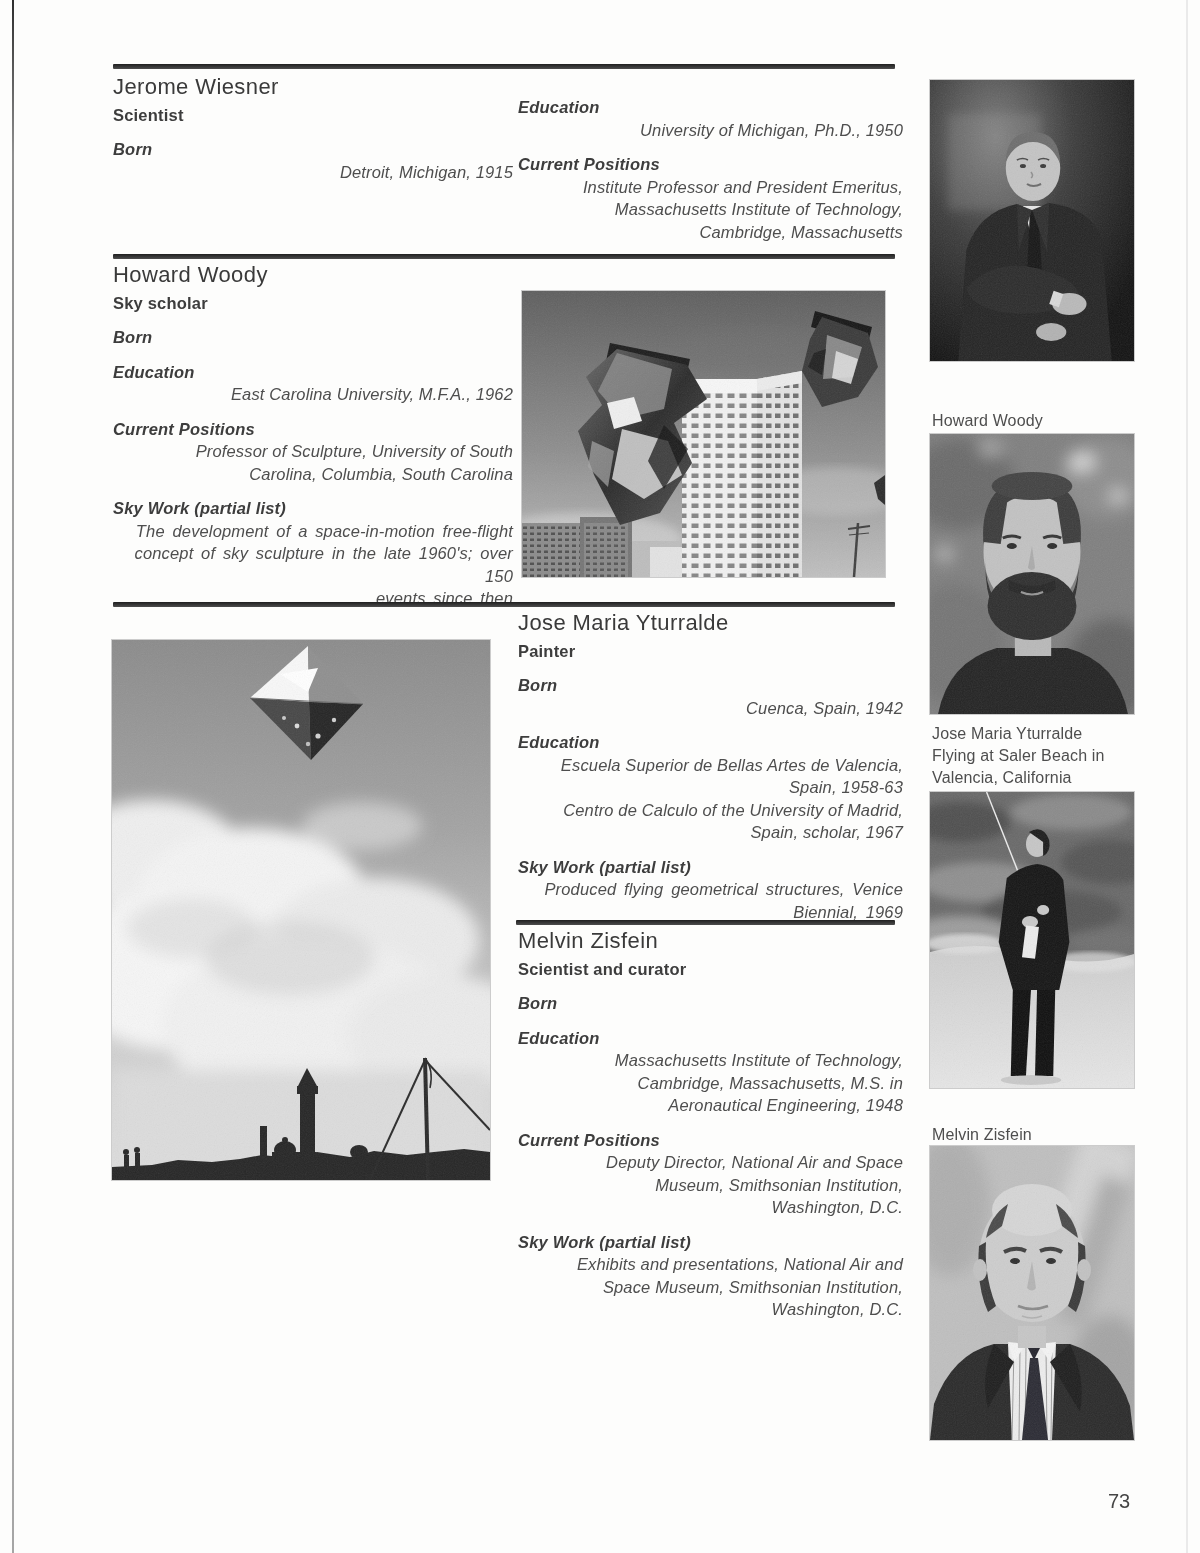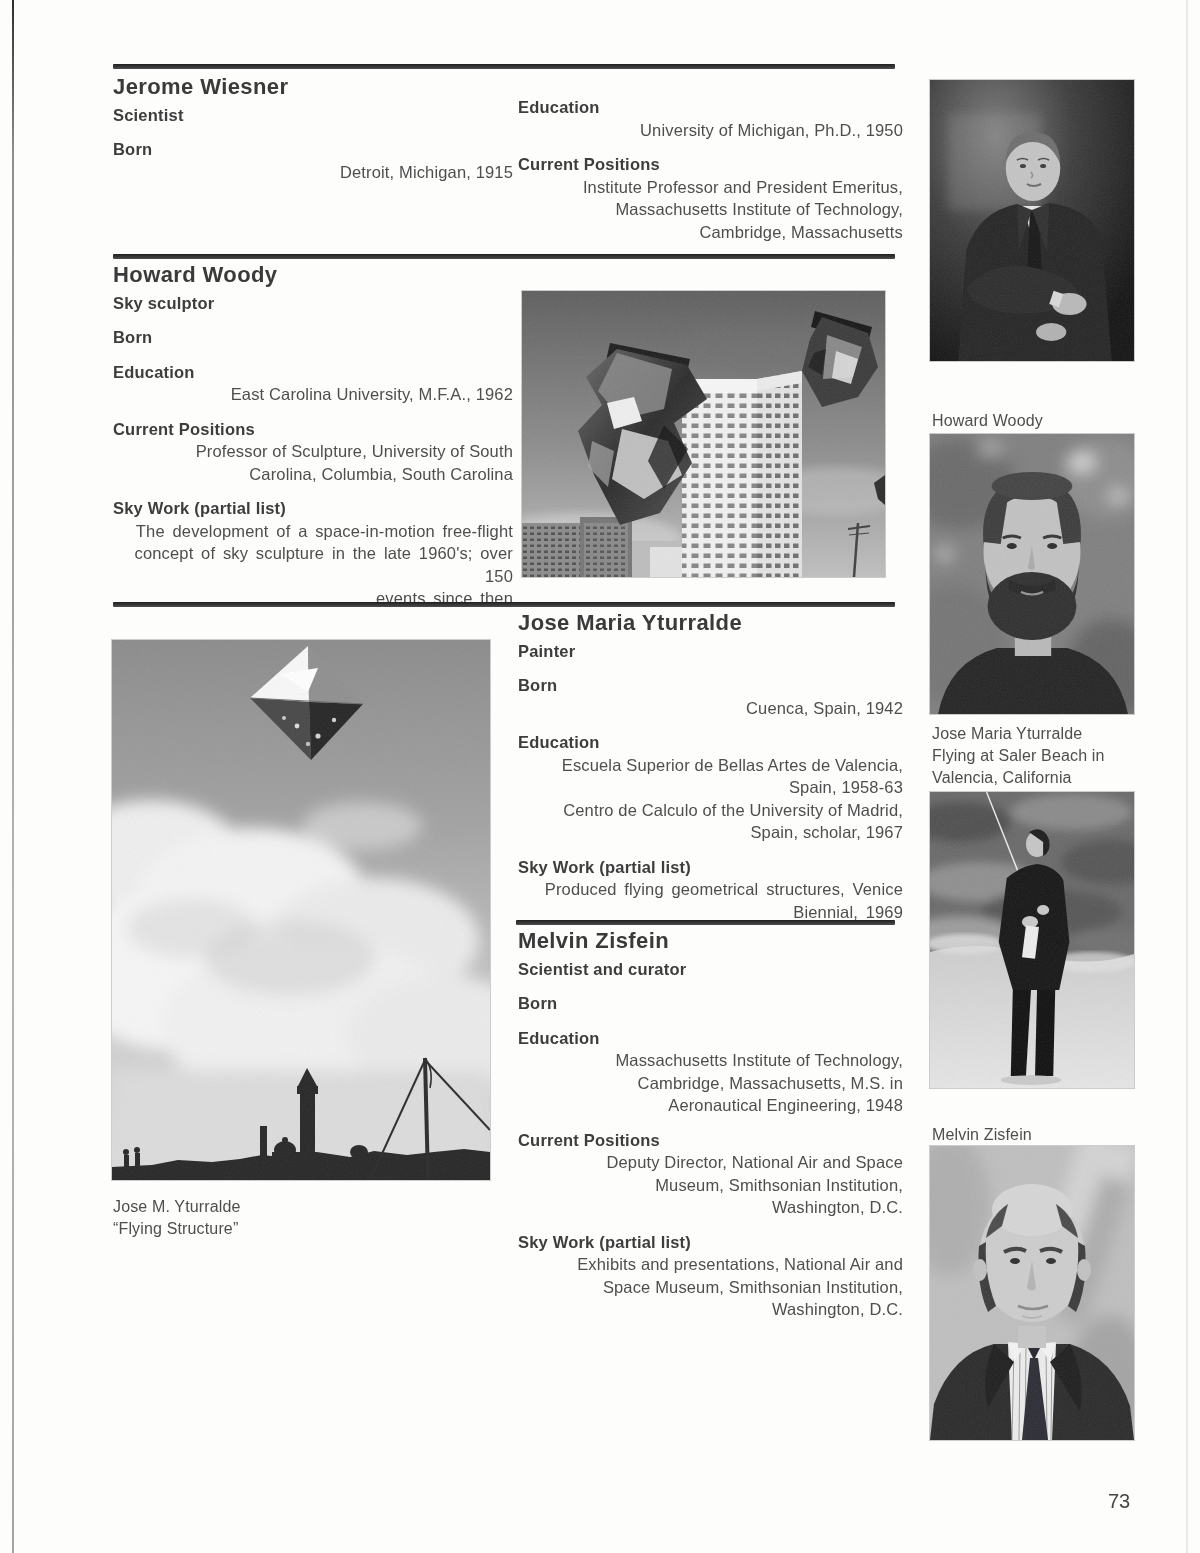--- a/index.html
+++ b/index.html
@@ -13,23 +13,23 @@
   .edge-left {
     position:absolute; left:12px; top:0; width:2px; height:100%;
     background:linear-gradient(#2e2e2e,#8f8f8f 10%,#b5b5b5 60%,#a5a5a5);
   }
   .edge-right {
     position:absolute; left:1186px; top:0; width:2px; height:100%;
     background:#e8e8e8; opacity:.9;
   }
   .rule { position:absolute; height:5px; background:linear-gradient(#1f1f1f,#4d4d4d); border-radius:1px; }
   .col { position:absolute; }
-  .entry-name { font-size:22px; font-weight:700; color:#3a3a3a; letter-spacing:.4px; line-height:26px; }
+  .entry-name { font-size:22px; font-weight:400; color:#3a3a3a; letter-spacing:.4px; line-height:26px; }
   .role { font-size:16.5px; font-weight:bold; color:#3d3d3d; line-height:22px; margin-top:4px; letter-spacing:.2px; }
-  .block { margin-top:12px; }
+  .block { margin-top:12px;font-style:italic; }
   .col > .block:first-child { margin-top:0; }
   .label { font-size:16.5px; font-weight:bold; color:#3d3d3d; line-height:22.5px; letter-spacing:.2px; }
   .body { font-size:16.5px; line-height:22.5px; white-space:pre-line; color:#4e4e4e; letter-spacing:.15px;text-align:right; }
   .jspread { word-spacing:3px; }
   .caption { position:absolute; font-size:16px; line-height:22px; white-space:pre-line; color:#4e4e4e; letter-spacing:.15px; }
   .photo { position:absolute; overflow:hidden; box-shadow:0 0 0 1px rgba(60,60,60,.25); }
   .photo svg { display:block; width:100%; height:100%; }
   .pageno { position:absolute; left:1108px; top:1490px; font-size:20px; color:#454545; }
 </style>
 </head>
@@ -107,21 +107,21 @@
       <path d="M107 80 Q112 77 118 80" stroke="#4a4a4a" stroke-width="1.5" fill="none"></path>
       <path d="M96 104 Q102 108 110 104" stroke="#6a6a6a" stroke-width="2" fill="none"></path>
       <path d="M100 92 Q103 96 100 98" stroke="#8f8f8f" stroke-width="1.5" fill="none"></path>
       <rect width="202" height="281" filter="url(#grain)" opacity=".13"></rect>
     </svg>
   </div>
 
   <div class="rule" style="top:254px;left:113px;width:782px"></div>
   <div class="col" style="left:113px;top:262px;width:400px">
     <div class="entry-name">Howard Woody</div>
-    <div class="role">Sky sculptor</div>
+    <div class="role">Sky scholar</div>
     <div class="block">
       <div class="label">Born</div>
     </div>
     <div class="block">
       <div class="label">Education</div>
       <div class="body">East Carolina University, M.F.A., 1962</div>
     </div>
     <div class="block">
       <div class="label">Current Positions</div>
       <div class="body">Professor of Sculpture, University of South
@@ -303,22 +303,20 @@
       </g>
       <g stroke="#2a2a2a" fill="none">
         <path d="M316 540 L313 418" stroke-width="4"></path>
         <path d="M313 420 L258 540" stroke-width="2"></path>
         <path d="M313 420 L378 490" stroke-width="2"></path>
         <path d="M313 418 Q322 430 318 448" stroke-width="1.5"></path>
       </g>
       <rect width="378" height="540" filter="url(#grain)" opacity=".11"></rect>
     </svg>
   </div>
-  <div class="caption" style="left:113px;top:1196px;width:260px">Jose M. Yturralde
-“Flying Structure”</div>
 
   <div class="caption" style="left:932px;top:723px;width:210px">Jose Maria Yturralde
 Flying at Saler Beach in
 Valencia, California</div>
   <div class="photo" style="left:930px;top:792px;width:204px;height:296px">
     <svg viewBox="0 0 202 296" preserveAspectRatio="none">
       <defs>
         <linearGradient id="sand" x1="0" y1="0" x2="0" y2="1">
           <stop offset="0" stop-color="#cdcdcd"></stop>
             <stop offset="1" stop-color="#e6e6e6"></stop>

